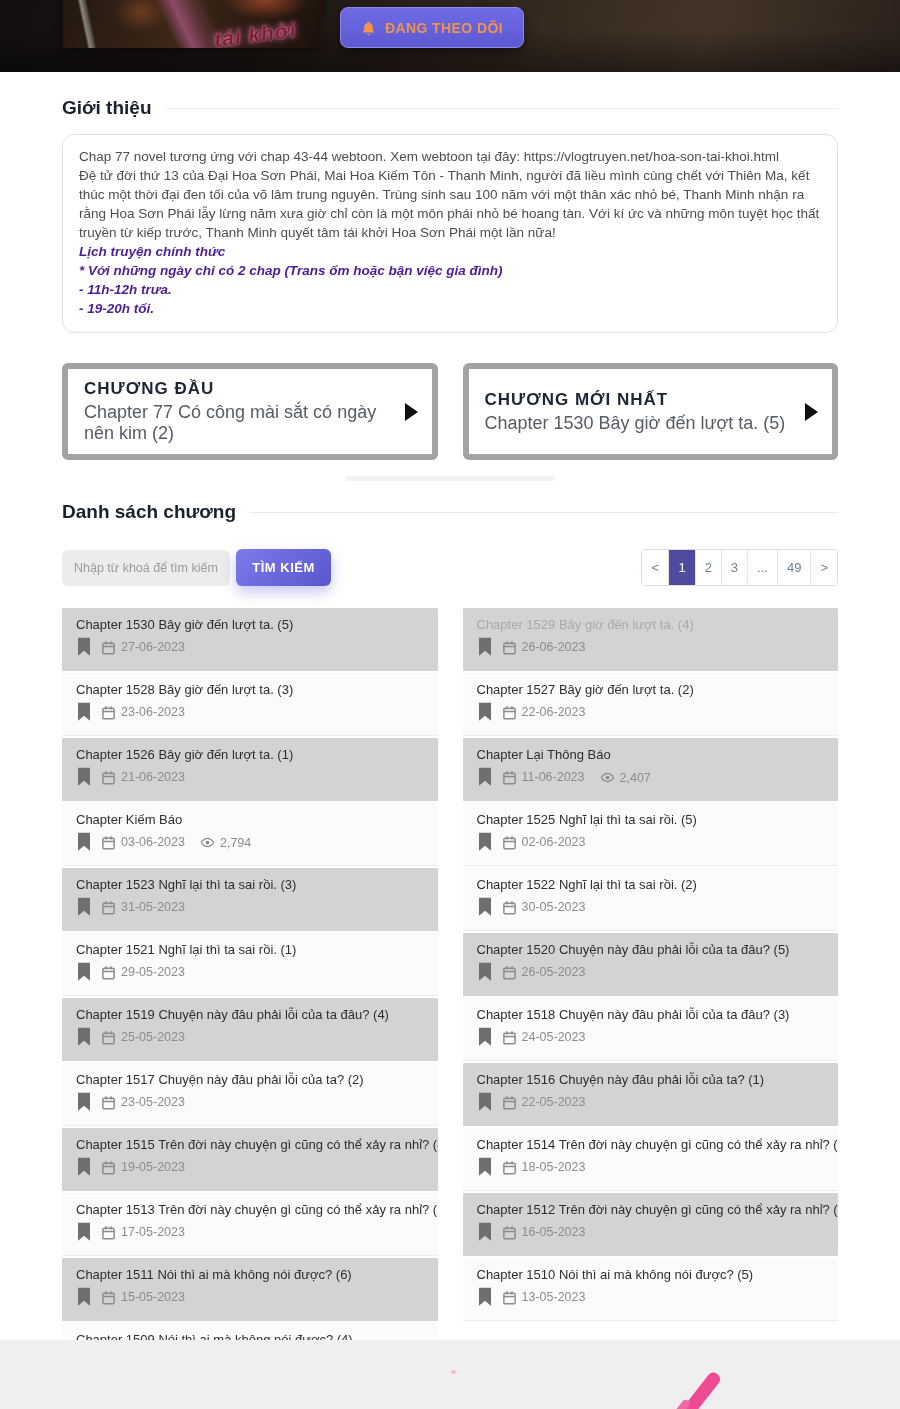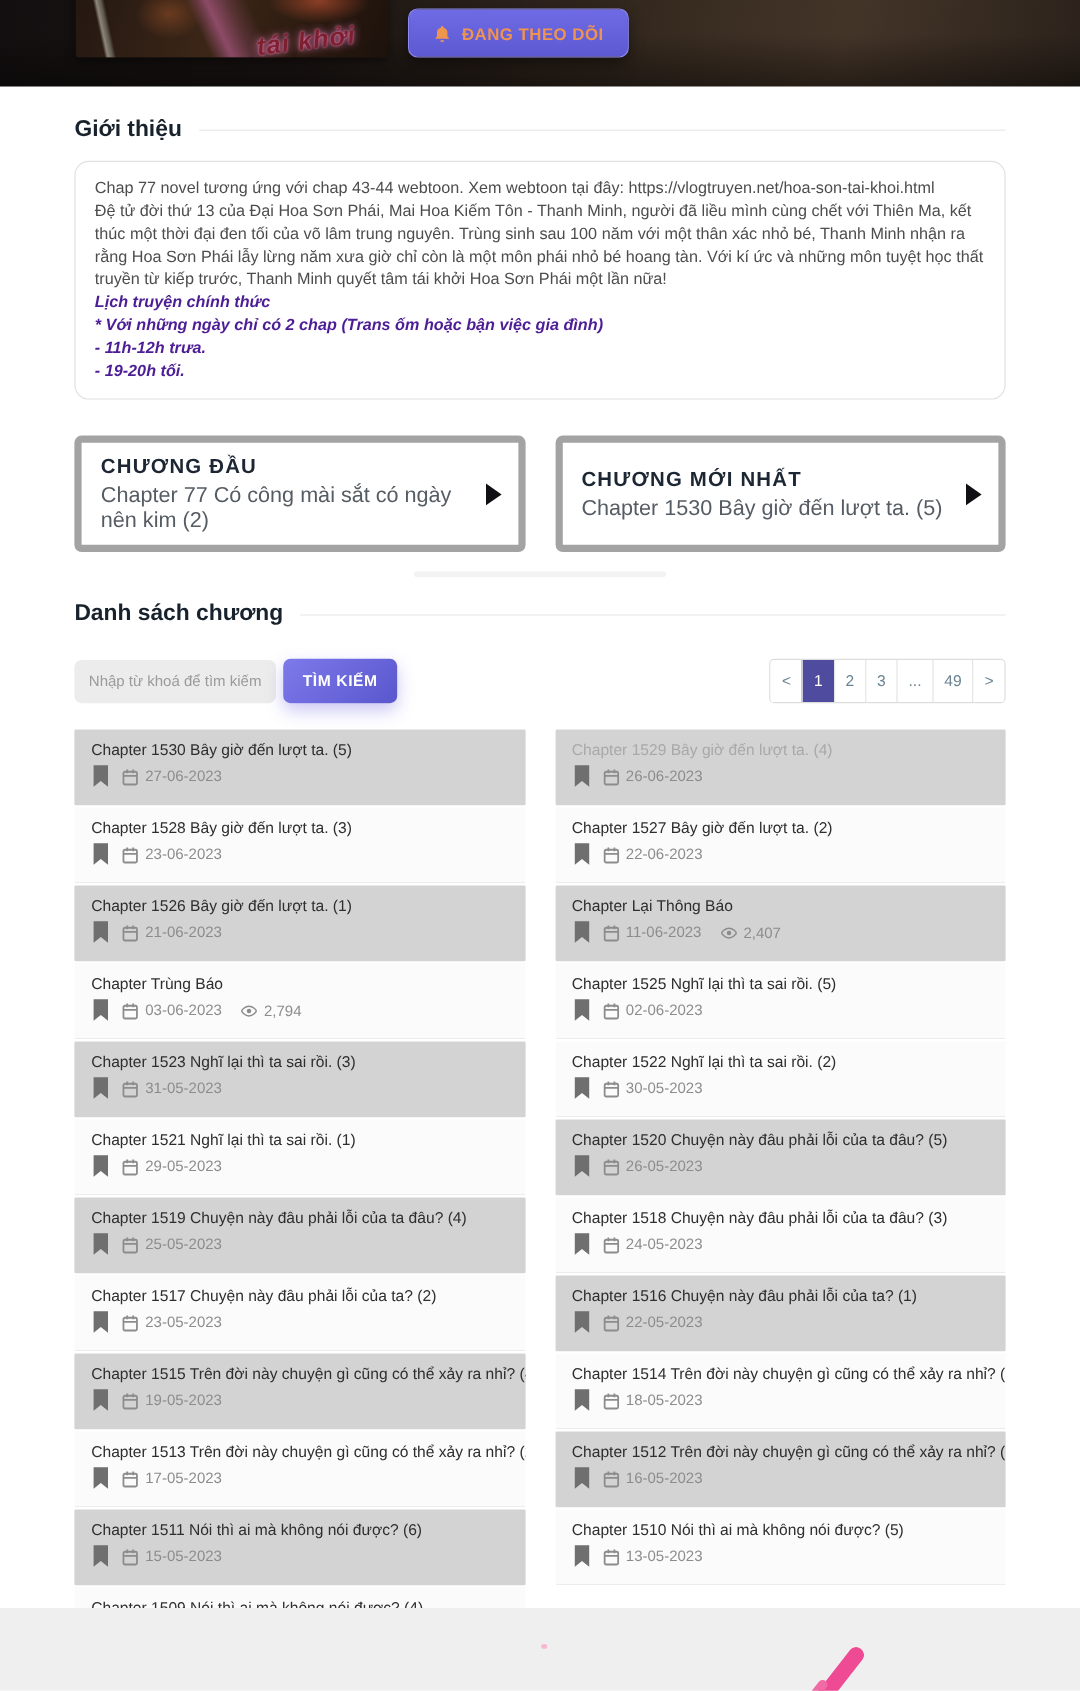--- a/index.html
+++ b/index.html
@@ -302,21 +302,21 @@
       <span class="views">
         <svg class="icon-eye" viewBox="0 0 24 24">
           <path d="M12 5.5C6.5 5.5 2.3 11 2.3 12S6.5 18.5 12 18.5 21.7 13 21.7 12 17.5 5.5 12 5.5z" fill="none" stroke="#8c8c8c" stroke-width="2"></path>
           <circle cx="12" cy="12" r="3" fill="#8c8c8c"></circle>
         </svg>
         <span>2,407</span>
       </span>
     </div>
   </div>
       <div class="chap light">
-    <div class="t">Chapter Trùng Báo</div>
+    <div class="t">Chapter Kiếm Báo</div>
     <div class="meta">
       <svg class="icon-bookmark" viewBox="0 0 24 28">
         <path d="M3 0h18v27l-9-7.4L3 27z" fill="#6f6f6f"></path>
       </svg>
       <svg class="icon-cal" viewBox="0 0 24 24" fill="none" stroke="#8c8c8c" stroke-width="2.4">
         <rect x="3" y="5" width="18" height="17" rx="2"></rect>
         <line x1="3" y1="10.5" x2="21" y2="10.5"></line>
         <line x1="8" y1="2" x2="8" y2="7"></line>
         <line x1="16" y1="2" x2="16" y2="7"></line>
       </svg>

